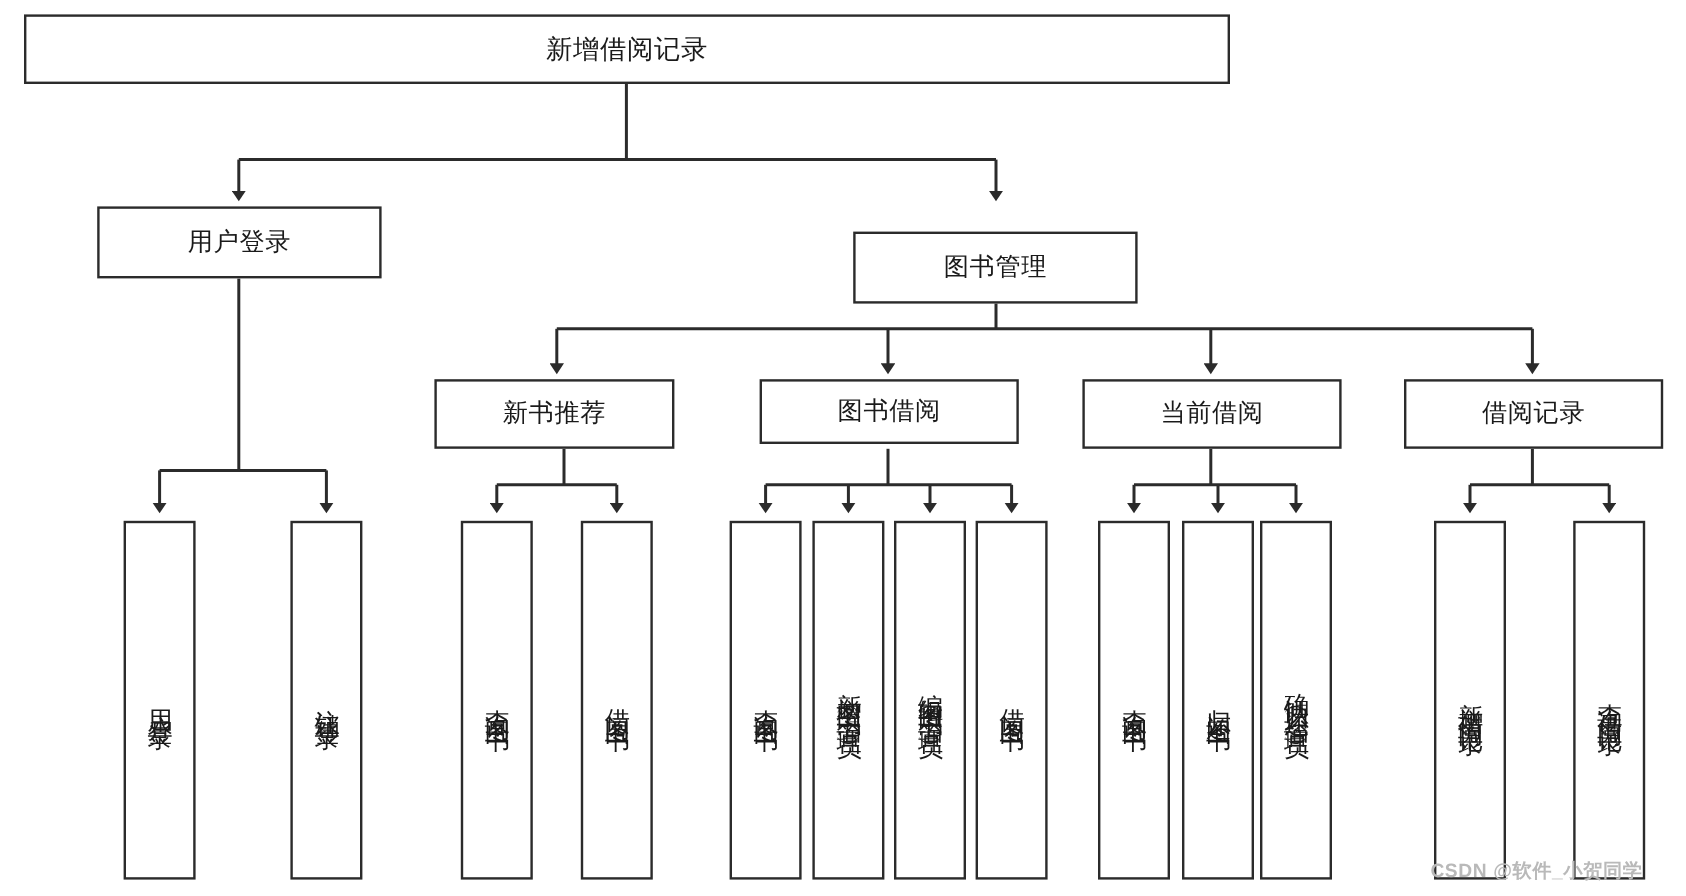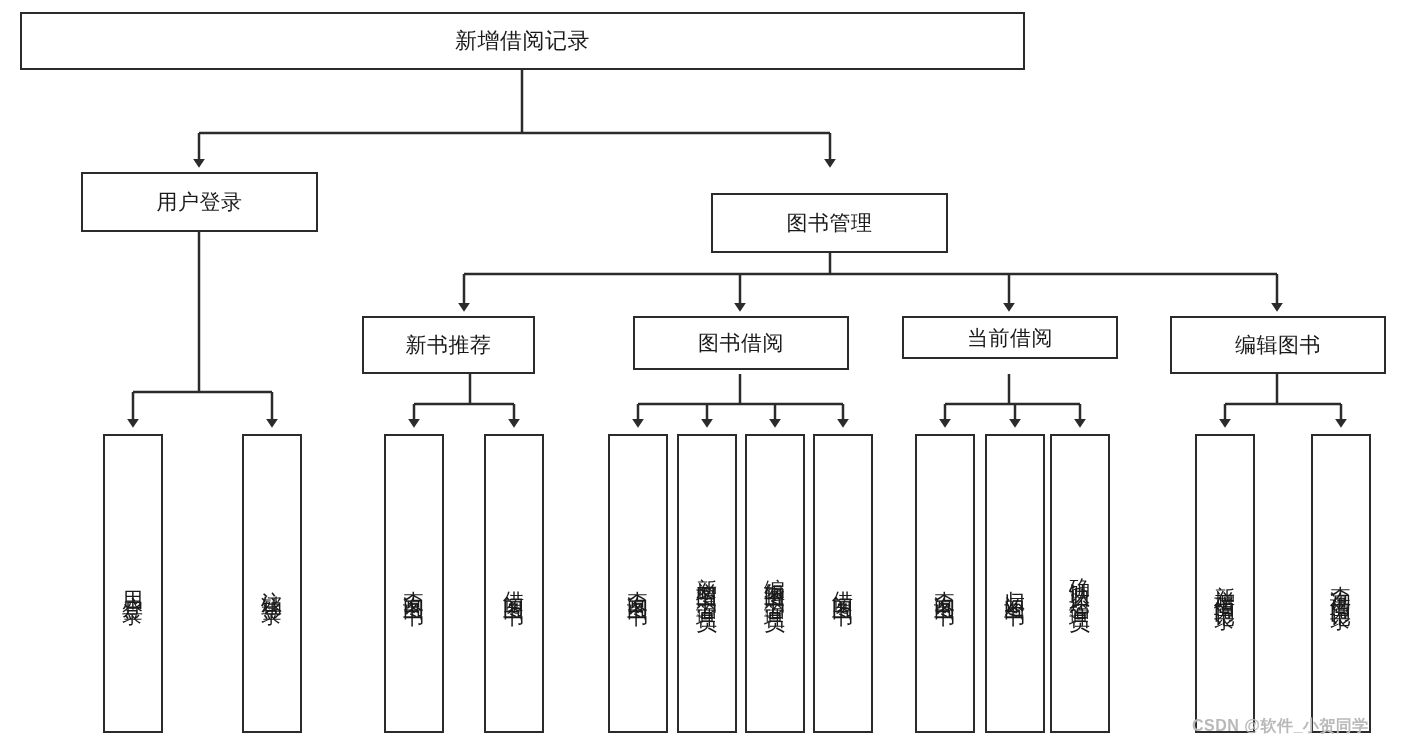--- a/index.html
+++ b/index.html
@@ -133,34 +133,34 @@
   </div>
 
   <div class="node horiz" style="left:81px; top:172px; width:237px; height:60px;">
     <span class="lbl">用户登录</span>
   </div>
 
   <div class="node horiz" style="left:711px; top:173px; width:237px; height:60px;margin-top:20px;">
     <span class="lbl">图书管理</span>
   </div>
 
-  <div class="node horiz" style="left:362px; top:316px; width:173px; height:58px;">
+  <div class="node horiz" style="left:362px; top:316px; width:200px; height:58px;">
     <span class="lbl">新书推荐</span>
   </div>
 
   <div class="node horiz" style="left:633px; top:316px; width:216px; height:54px;">
     <span class="lbl">图书借阅</span>
   </div>
 
-  <div class="node horiz" style="left:902px; top:316px; width:216px; height:43px;">
+  <div class="node horiz" style="left:902px; top:316px; width:216px; height:58px;">
     <span class="lbl">当前借阅</span>
   </div>
 
   <div class="node horiz" style="left:1170px; top:316px; width:216px; height:58px;">
-    <span class="lbl">编辑图书</span>
+    <span class="lbl">借阅记录</span>
   </div>
 
   <div class="node vert" style="left:103px; top:434px; width:60px; height:299px;">
     <span class="lbl">用户登录</span>
   </div>
   <div class="node vert" style="left:242px; top:434px; width:60px; height:299px;">
     <span class="lbl">注销登录</span>
   </div>
 
   <div class="node vert" style="left:384px; top:434px; width:60px; height:299px;">

